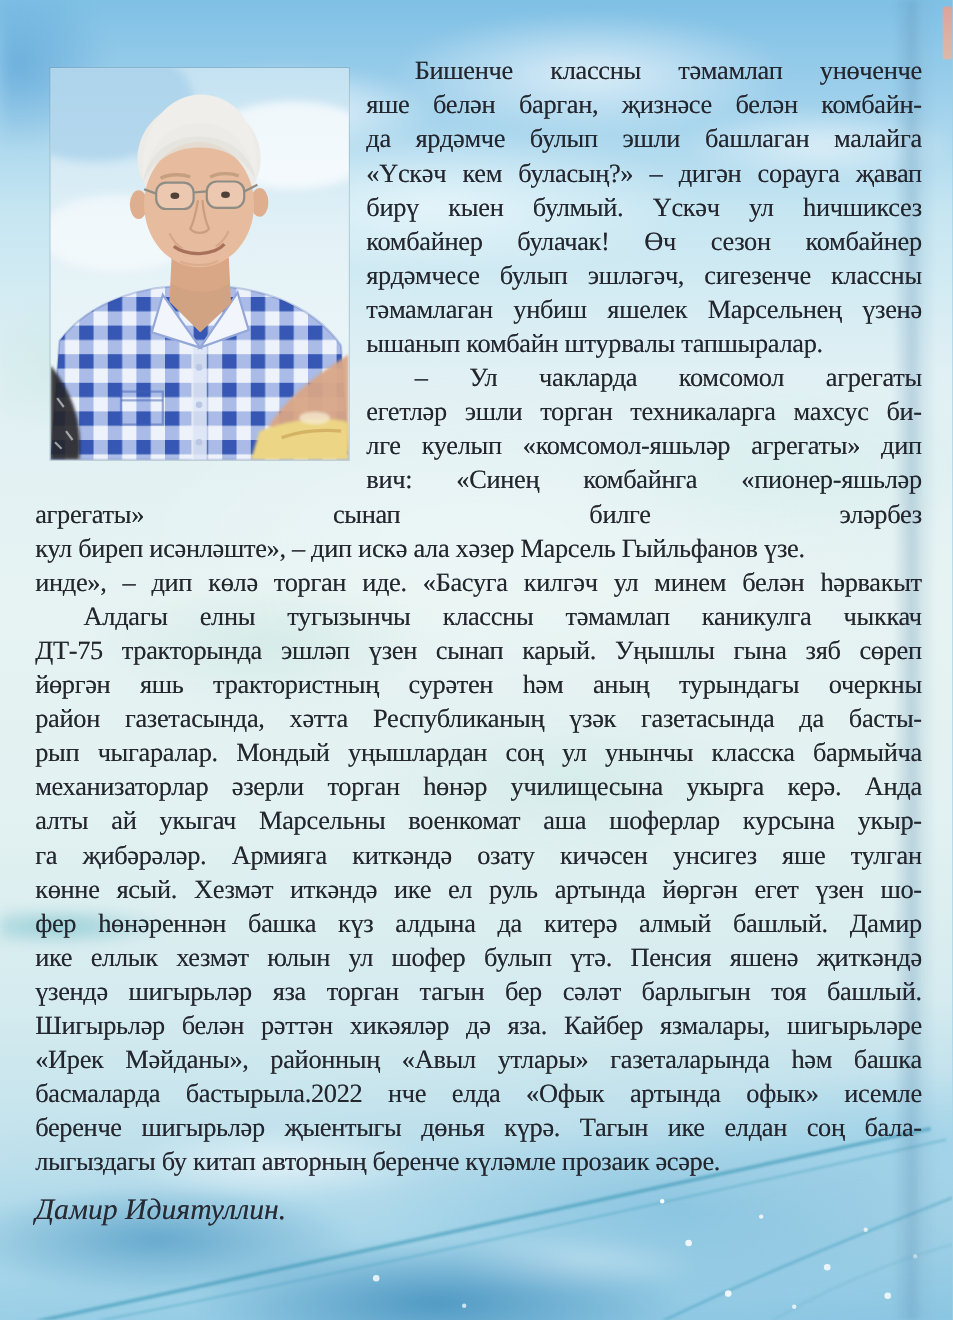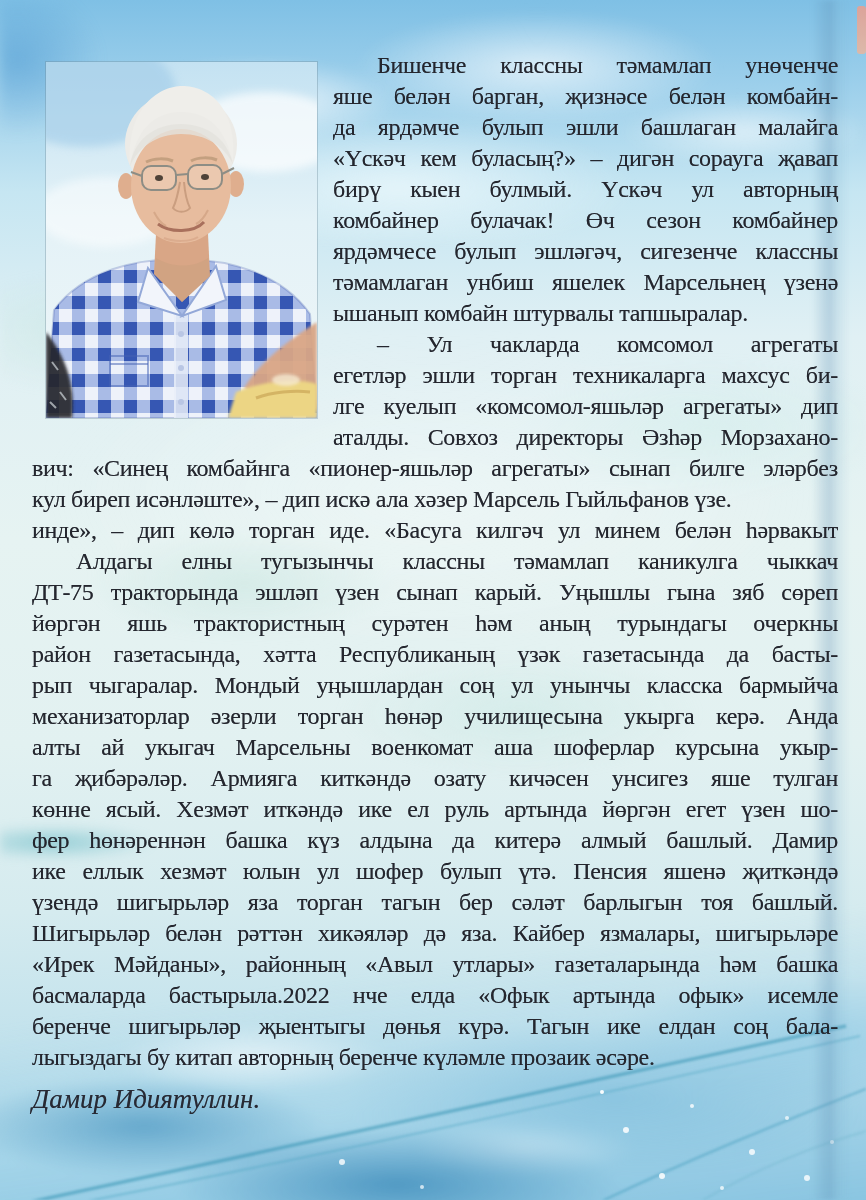--- a/index.html
+++ b/index.html
@@ -213,29 +213,28 @@
         <ellipse cx="240" cy="318" rx="14" ry="6" fill="#f6ead0" opacity="0.8" filter="url(#soft)"></ellipse>
       </svg>
     </div>
 
     <div class="text-flow">
 
     <div class="line indent">Бишенче классны тәмамлап унөченче</div>
         <div class="line">яше белән барган, җизнәсе белән комбайн-</div>
         <div class="line">да ярдәмче булып эшли башлаган малайга</div>
         <div class="line">«Үскәч кем буласың?» – дигән сорауга җавап</div>
-        <div class="line">бирү кыен булмый. Үскәч ул авторның</div>
+        <div class="line">бирү кыен булмый. Үскәч ул һичшиксез</div>
         <div class="line">комбайнер булачак! Өч сезон комбайнер</div>
         <div class="line">ярдәмчесе булып эшләгәч, сигезенче классны</div>
         <div class="line">тәмамлаган унбиш яшелек Марсельнең үзенә</div>
         <div class="line end">ышанып комбайн штурвалы тапшыралар.</div>
         <div class="line indent">– Ул чакларда комсомол агрегаты</div>
         <div class="line">егетләр эшли торган техникаларга махсус би-</div>
         <div class="line">лге куелып «комсомол-яшьләр агрегаты» дип</div>
-        <div class="line">аталды. Совхоз директоры Әзһәр Морзахано-</div>
         <div class="line">вич: «Синең комбайнга «пионер-яшьләр агрегаты» сынап билге эләрбез</div>
         <div class="line end">кул биреп исәнләште», – дип искә ала хәзер Марсель Гыйльфанов үзе.</div>
         <div class="line">инде», – дип көлә торган иде. «Басуга килгәч ул минем белән һәрвакыт</div>
         <div class="line indent">Алдагы елны тугызынчы классны тәмамлап каникулга чыккач</div>
         <div class="line">ДТ-75 тракторында эшләп үзен сынап карый. Уңышлы гына зяб сөреп</div>
         <div class="line">йөргән яшь трактористның сурәтен һәм аның турындагы очеркны</div>
         <div class="line">район газетасында, хәтта Республиканың үзәк газетасында да басты-</div>
         <div class="line">рып чыгаралар. Мондый уңышлардан соң ул унынчы класска бармыйча</div>
         <div class="line">механизаторлар әзерли торган һөнәр училищесына укырга керә. Анда</div>
         <div class="line">алты ай укыгач Марсельны военкомат аша шоферлар курсына укыр-</div>

